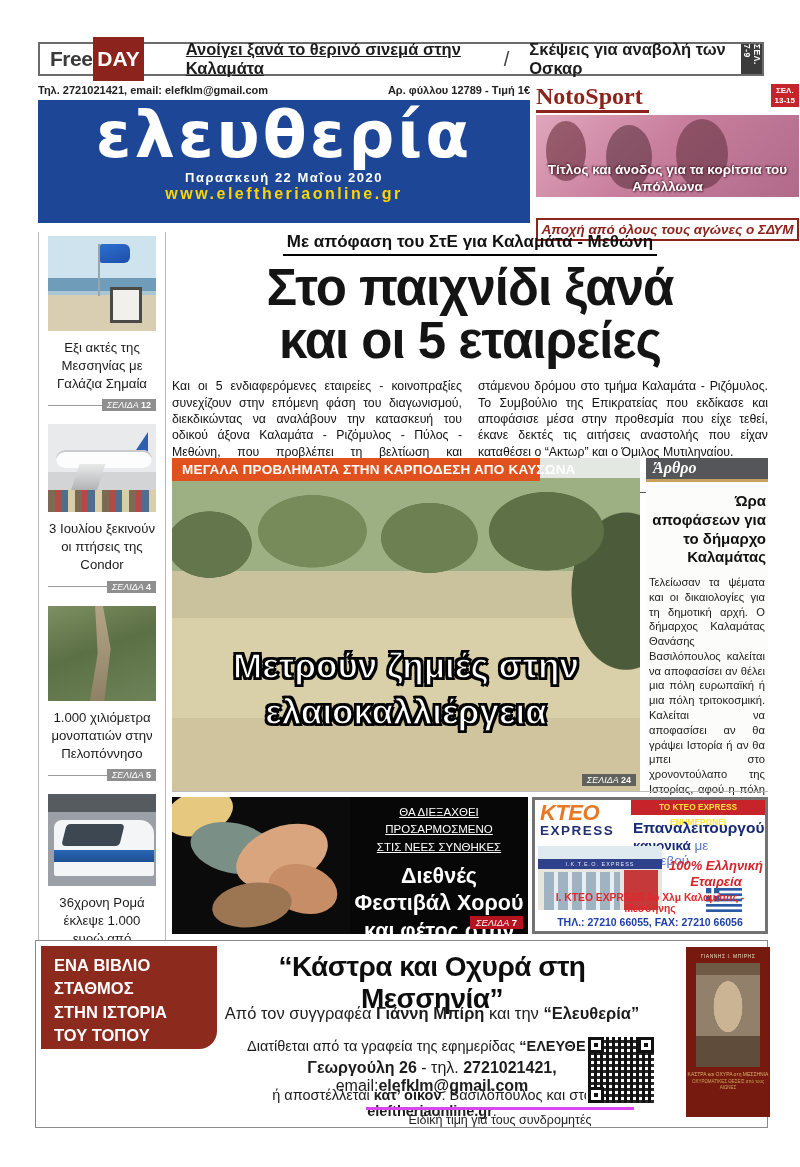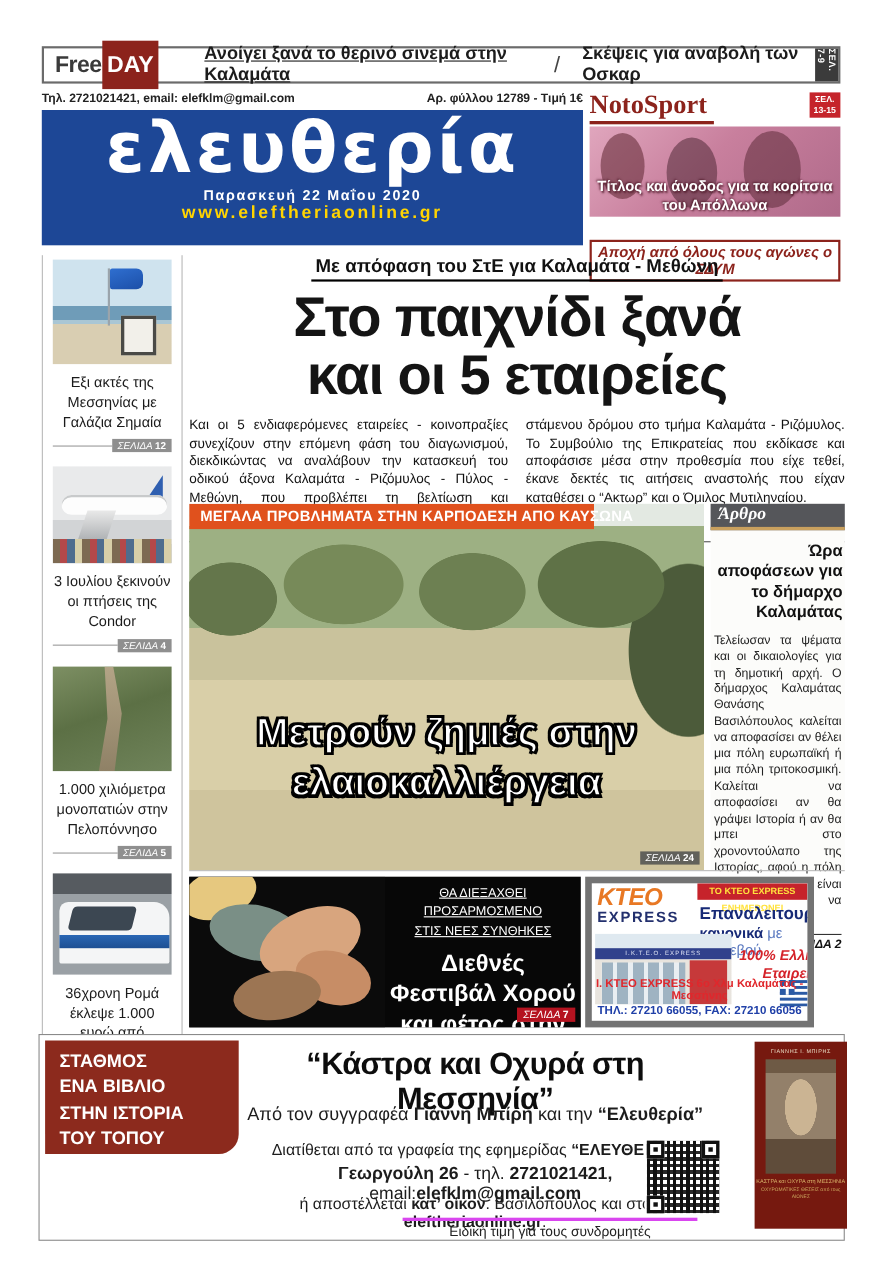--- a/index.html
+++ b/index.html
@@ -20,21 +20,21 @@
   
   .contact-row{position:absolute;left:38px;top:84px;width:492px;display:flex;justify-content:space-between;
                font-size:11px;font-weight:bold;color:#222;}
   .mast-blue{position:absolute;left:38px;top:100px;width:492px;height:123px;background:#1d4796;
              text-align:center;overflow:hidden;}
   .mast-logo{font-family:"DejaVu Sans",sans-serif;font-weight:bold;font-size:64px;line-height:1.05;
              color:#fff;letter-spacing:3px;margin-top:2px;}
   .mast-date{font-size:13px;font-weight:bold;color:#fff;letter-spacing:1.5px;margin-top:1px;}
   .mast-site{font-size:16px;font-weight:bold;color:#ffd400;letter-spacing:2.5px;}
   
-  .noto{position:absolute;left:536px;top:84px;width:228px;height:141px;}
+  .noto{position:absolute;left:536px;top:84px;width:263px;height:141px;}
   .noto-top{display:flex;justify-content:space-between;align-items:flex-start;}
   .noto-title{font-family:"Liberation Serif",serif;font-weight:bold;font-size:24px;color:#8c231c;
               border-bottom:3px solid #8c231c;line-height:1;padding:0 6px 2px 0;}
   .noto-badge{background:#c5242b;color:#fff;font-size:8px;font-weight:bold;text-align:center;
               line-height:1.2;padding:2px 4px;margin-left:4px;}
   .noto-photo{position:relative;height:82px;margin-top:2px;overflow:hidden;
       background:linear-gradient(135deg,#e0a6bd 0%,#c87f9d 45%,#b06a8a 100%);}
   .noto-blob{position:absolute;border-radius:50%;}
   .noto-overlay{position:absolute;bottom:1px;left:0;right:0;text-align:center;color:#fff;font-weight:bold;
                 font-size:13.5px;line-height:1.25;text-shadow:1px 1px 2px #511c2c,-1px -1px 2px #511c2c;}
@@ -114,21 +114,21 @@
   .festival{position:absolute;left:172px;top:797px;width:356px;height:137px;background:#070707;overflow:hidden;}
   .dancers{position:absolute;left:0;top:0;width:178px;height:137px;overflow:hidden;background:#0b0b0b;}
   .d-blob{position:absolute;border-radius:50%;}
   .fest-content{position:absolute;left:182px;right:4px;top:7px;text-align:center;color:#fff;}
   .fest-kicker{font-size:11.5px;font-weight:normal;text-decoration:underline;line-height:1.5;}
   .fest-headline{margin-top:7px;font-size:21.5px;font-weight:bold;line-height:1.28;}
   .fest-badge{position:absolute;right:5px;bottom:5px;background:#b51320;color:#fff;font-size:9.5px;
               font-style:italic;padding:1px 6px;}
   .fest-badge b{font-style:normal;}
   
-  .kteo{position:absolute;left:532px;top:797px;width:208px;height:137px;border:6px solid #737373;
+  .kteo{position:absolute;left:532px;top:797px;width:236px;height:137px;border:3px solid #737373;
         box-sizing:border-box;background:#fff;overflow:hidden;}
   .kteo-logo{position:absolute;left:5px;top:2px;line-height:1;}
   .kteo-logo .k1{font-size:22px;font-weight:bold;font-style:italic;color:#e87824;letter-spacing:-.5px;}
   .kteo-logo .k2{font-size:13.5px;font-weight:bold;color:#23306e;letter-spacing:1.5px;}
   .kteo-banner{position:absolute;left:96px;top:0;right:0;height:15px;background:#c6232b;color:#ffe23d;
                font-size:8.3px;font-weight:bold;text-align:center;line-height:15px;}
   .kteo-msg1{position:absolute;left:98px;top:19px;font-size:15.5px;font-weight:bold;color:#172a77;}
   .kteo-msg2{position:absolute;left:98px;top:38px;font-size:13.5px;color:#172a77;}
   .kteo-msg2 .b{font-weight:bold;}
   .kteo-msg2 .lt{color:#5a79c0;font-weight:400;}
@@ -355,22 +355,22 @@
       <rect width="10" height="10" fill="#2b5aa5"></rect>
       <rect x="4" width="2" height="10" fill="#fff"></rect>
         <rect y="4" width="10" height="2" fill="#fff"></rect>
     </svg>
     <div class="kteo-addr">Ι. ΚΤΕΟ EXPRESS 6ο Χλμ Καλαμάτας - Μεσσήνης</div>
     <div class="kteo-tel">ΤΗΛ.: 27210 66055, FAX: 27210 66056</div>
   </div>
 
   <div class="book">
     <div class="book-red">
+      <div>ΕΝΑ ΒΙΒΛΙΟ</div>
       <div>ΣΤΑΘΜΟΣ</div>
-      <div>ΕΝΑ ΒΙΒΛΙΟ</div>
       <div>ΣΤΗΝ ΙΣΤΟΡΙΑ</div>
       <div>ΤΟΥ ΤΟΠΟΥ</div>
     </div>
     <div class="book-title">“Κάστρα και Οχυρά στη Μεσσηνία”</div>
     <div class="book-line bl-author">
       <span>Από τον συγγραφέα </span><b>Γιάννη Μπίρη</b><span> και την </span><b>“Ελευθερία”</b>
     </div>
     <div class="book-line bl-avail">
       <span>Διατίθεται από τα γραφεία της εφημερίδας </span><b>“ΕΛΕΥΘΕΡΙΑ”</b>
     </div>

